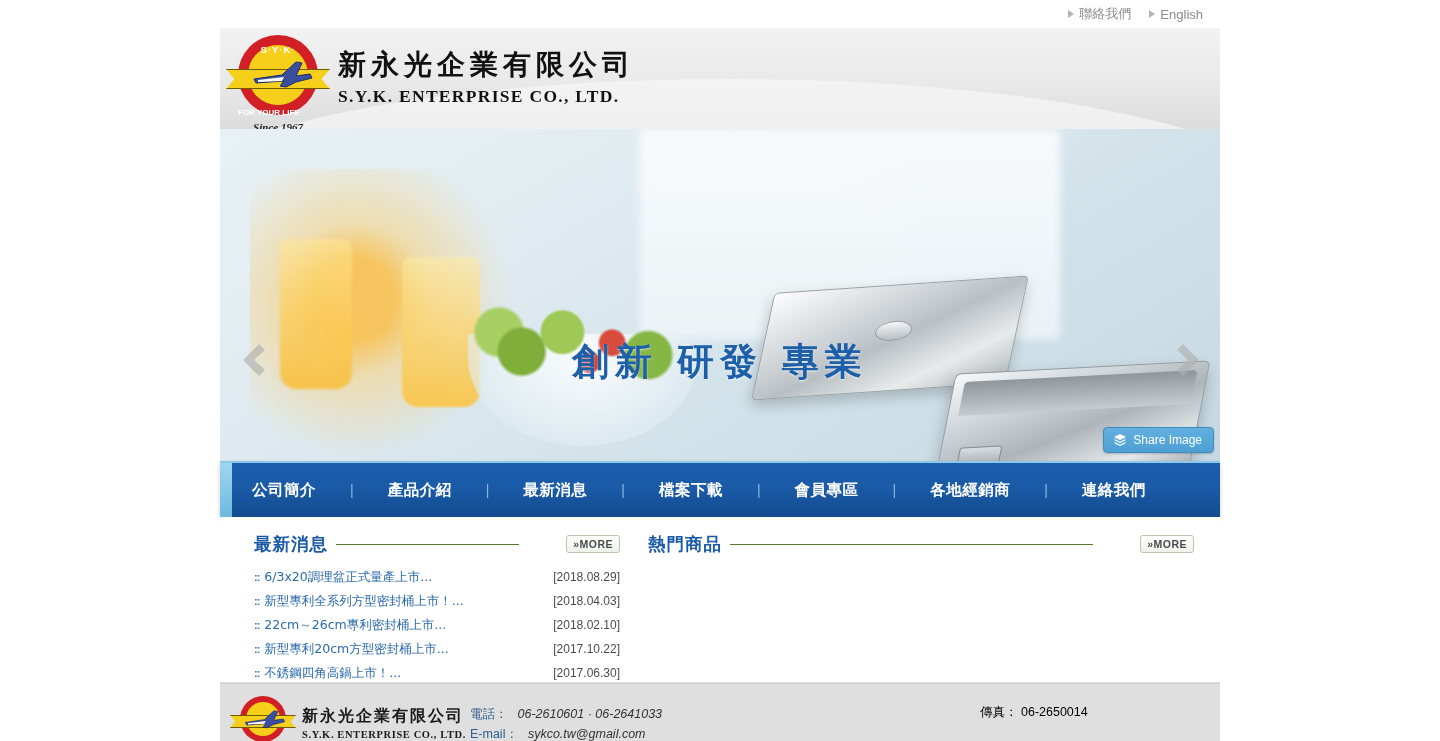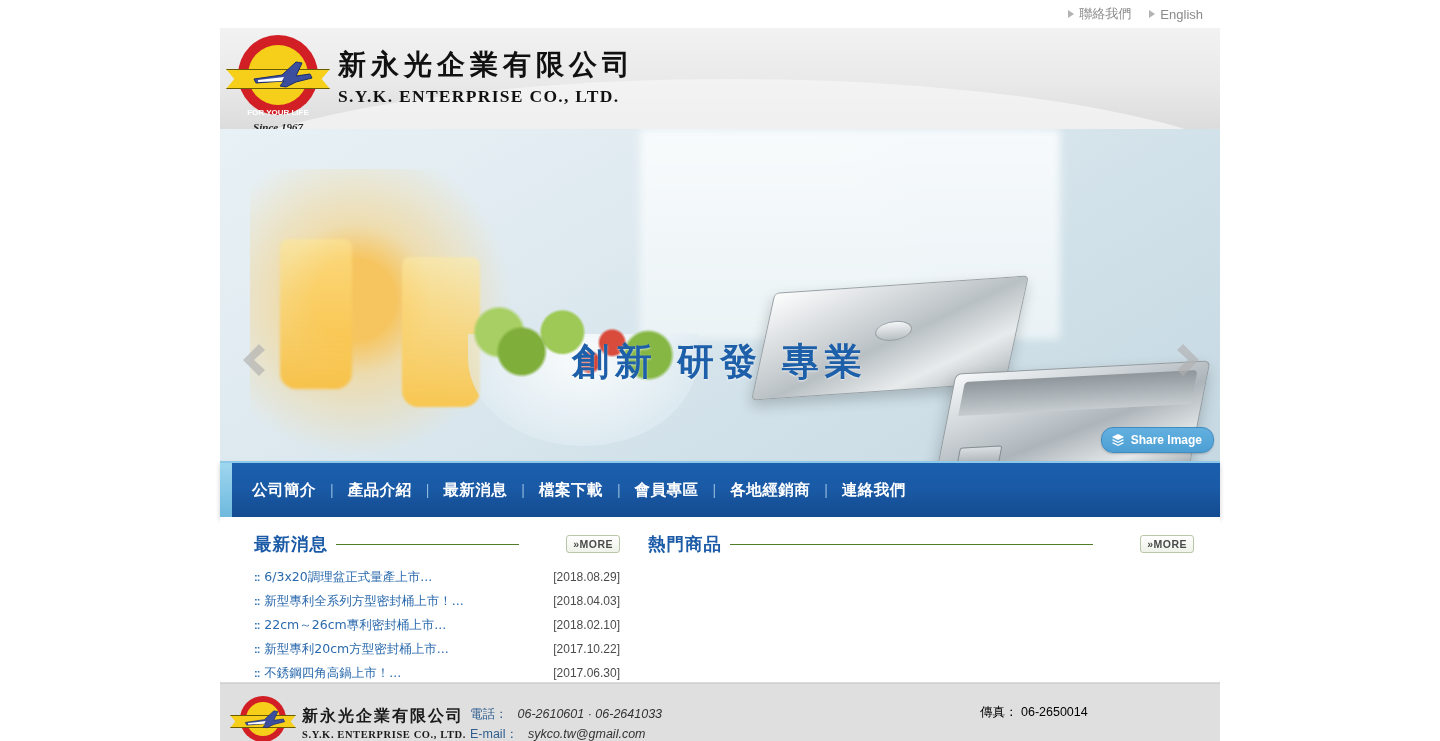--- a/index.html
+++ b/index.html
@@ -59,21 +59,21 @@
   }
   .emblem .syk {
     position: absolute; left: 8px; top: 8px; width: 80px; height: 80px;
     color: #fff; font-size: 9.5px; font-weight: bold; letter-spacing: 1px;
   }
   .emblem .syk span { position: absolute; left: 0; right: 0; text-align: center; top: 3px; }
   .emblem .fyl {
     position: absolute; left: 8px; top: 8px; width: 80px; height: 80px;
     color: #fff; font-size: 8px; font-weight: bold;
   }
-  .emblem .fyl span { position: absolute; left: 0; right: 0; text-align: center; bottom: 4px; }
+  .emblem .fyl span { position: absolute; left: 0; right: 0; bottom: 4px; }
   .emblem .ribbon {
     position: absolute; left: -4px; top: 36px; width: 104px; height: 20px;
     background: #f5cf1a; border: 1px solid #6b5b00;
     clip-path: polygon(0 0, 100% 0, 92% 50%, 100% 100%, 0 100%, 8% 50%);
   }
   .emblem .plane {
     position: absolute; left: 22px; top: 26px; width: 62px; height: 30px; z-index: 4;
   }
   .emblem .since {
     position: absolute; left: 0; bottom: -4px; width: 96px; text-align: center;
@@ -168,40 +168,40 @@
     position: absolute; top: 205px; width: 40px; height: 52px; z-index: 8;
     cursor: pointer; opacity: .65;
   }
   .arrow.left { left: 12px; }
   .arrow.right { right: 10px; }
   .arrow svg { width: 100%; height: 100%; display: block; }
   .share-btn {
     position: absolute; right: 6px; bottom: 8px; z-index: 9;
     display: flex; align-items: center; gap: 6px;
     background: linear-gradient(180deg,#62b0e0,#4d9fd4);
-    border: 1px solid #3e8cc0; border-radius: 12px;
+    border: 1px solid #3e8cc0; border-radius: 4px;
     padding: 5px 11px 5px 9px; color: #fff;
-    font-size: 12px; font-weight: bold; cursor: pointer;
+    font-size: 12px; font-weight: normal; cursor: pointer;
     box-shadow: 0 1px 2px rgba(0,0,0,.2);
   }
   .share-btn svg { width: 14px; height: 14px; display: block; }
 
   
   .navbar {
     position: relative; width: 1000px; height: 56px;
     background: linear-gradient(180deg,#1b5fae 0%, #1a5aa6 45%, #134b90 100%);
     display: flex; align-items: center;
     border-top: 2px solid #8cc9e8;
     box-shadow: 0 3px 5px rgba(0,0,0,.18);
   }
   .nav-accent {
     position: absolute; left: 0; top: 0; width: 12px; height: 56px;
     background: linear-gradient(180deg,#9ed6ef,#6cb8dd);
   }
-  .nav-inner { display: flex; align-items: center; padding-left: 18px; }
+  .nav-inner { display: flex; align-items: center; padding-left: 18px; gap: 20px; }
   .nav-item {
     font-family: "DejaVu Sans", sans-serif; font-size: 15.5px; font-weight: bold;
     color: #ffffff; padding: 0 14px; text-decoration: none; white-space: nowrap;
     letter-spacing: .5px; cursor: pointer;
   }
   .nav-sep { color: #8fb8dd; font-size: 14px; }
 
   
   .content {
     position: relative; width: 1000px; height: 166px;
@@ -298,20 +298,23 @@
     </a>
   </div>
 
   <div class="shell">
 
     <div class="header">
       <div class="logo-wrap">
         <div class="emblem">
           <div class="ring"></div>
           <div class="inner"></div>
+          <div class="syk">
+            <span>S·Y·K·</span>
+          </div>
           <div class="ribbon"></div>
           <svg class="plane" viewBox="0 0 62 30">
             <path d="M2 20 L30 16 L44 3 L50 4 L44 17 L58 15 L60 19 L44 23 L34 28 L28 27 L32 22 L4 24 Z" fill="#3b4f9e" stroke="#1a2a6c" stroke-width="1"></path>
             <path d="M6 21 L32 18 L30 22 L6 23 Z" fill="#ffffff"></path>
           </svg>
           <div class="fyl">
             <span>FOR YOUR LIFE</span>
           </div>
           <div class="since">Since 1967</div>
         </div>

